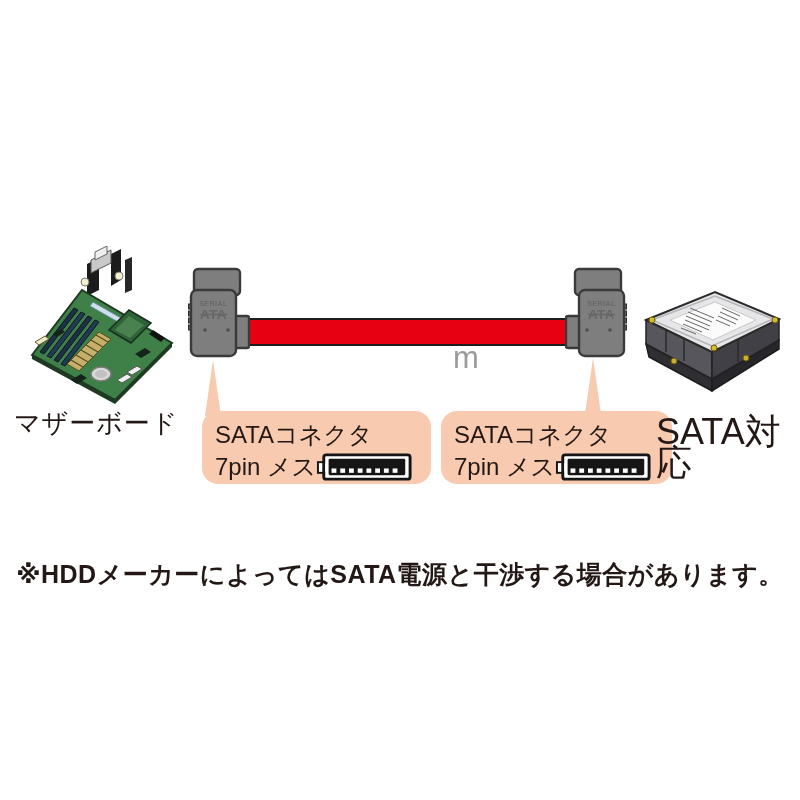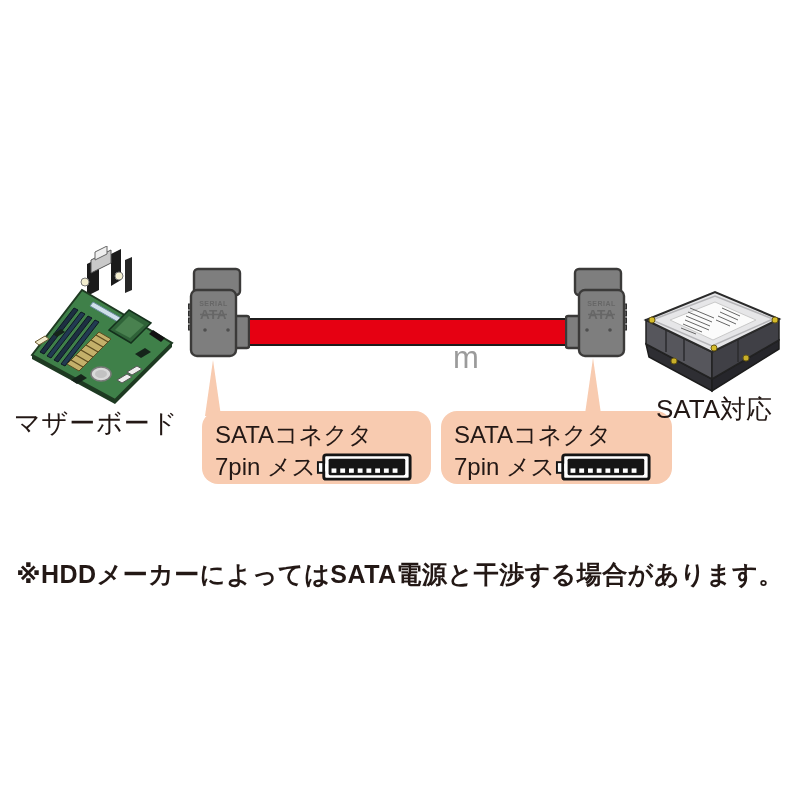--- a/index.html
+++ b/index.html
@@ -46,21 +46,21 @@
         clip-path:polygon(50% 0,100% 100%,0 100%);z-index:2;}
   .tail.t-left{left:205px;top:360px;}
   .tail.t-right{left:585px;top:358px;}
   .co-line1{font-size:24px;line-height:30px;color:var(--ink);}
   .co-line2{display:flex;align-items:center;margin-top:2px;}
   .co-line2 .txt{font-size:24px;line-height:30px;color:var(--ink);white-space:nowrap;}
   .conn-icon{flex:0 0 auto;}
 
   .label{position:absolute;color:var(--ink);z-index:2;}
   .mb-label{left:14px;top:406px;font-size:26px;letter-spacing:1px;}
-  .hdd-label{left:656px;top:394px;font-size:26px;line-height:31px;}
+  .hdd-label{left:656px;top:416px;font-size:36px;line-height:31px;}
   .footnote{position:absolute;left:0;right:0;top:558px;text-align:center;
             font-size:25px;letter-spacing:.5px;color:var(--ink);z-index:2;font-weight:bold;}
 </style>
 </head>
 <body>
 
 <div class="stage">
 
   <svg class="illus mb-illus" width="170" height="160" viewBox="0 0 170 160">
 

